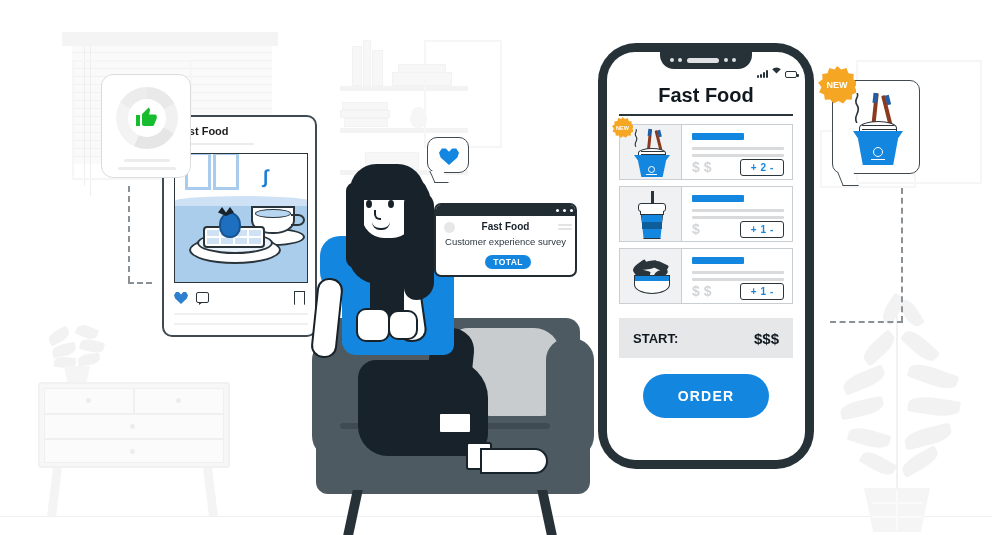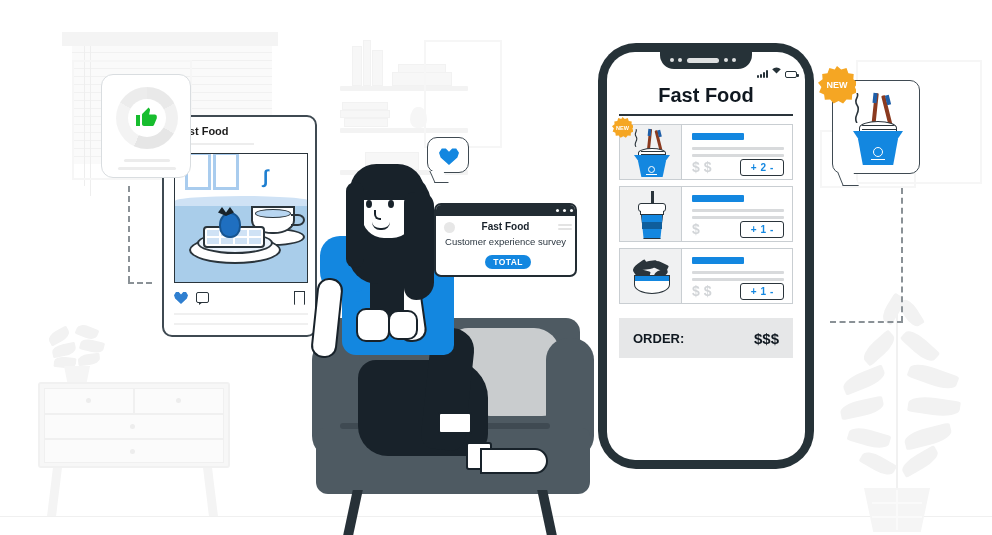--- a/index.html
+++ b/index.html
@@ -470,20 +470,21 @@
           <div class="m-price" style="left:10px;top:34px;font-size:14px;">$ $</div>
           <div class="stepper" style="left:58px;top:34px;width:44px;height:17px;font-size:10px;">
             <span>+</span>
             <span>1</span>
             <span>-</span>
           </div>
         </div>
       </div>
 
       <div class="totalbar" style="left:12px;top:266px;width:174px;height:40px;padding:0 14px;">
-        <span class="total-lbl" style="font-size:13px;">ORDER:</span>
+        <span class="total-lbl" style="font-size:13px;">START:</span>
         <span class="total-val" style="font-size:15px;">$$$</span>
       </div>
 
+      <div class="order-btn" style="left:36px;top:322px;width:126px;height:44px;font-size:14px;">ORDER</div>
     </div>
   </div>
 
 </div>
 
 </body></html>

